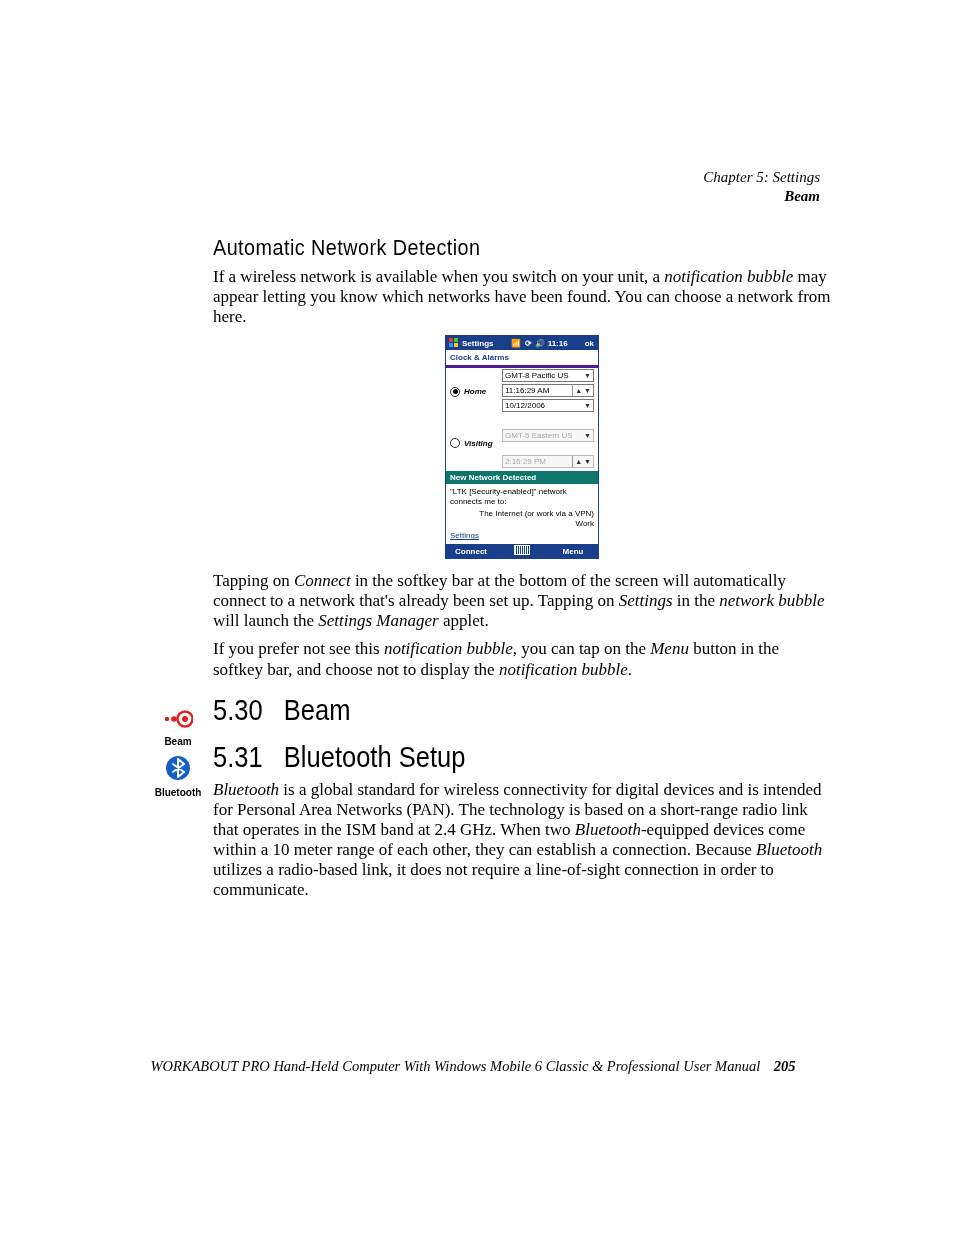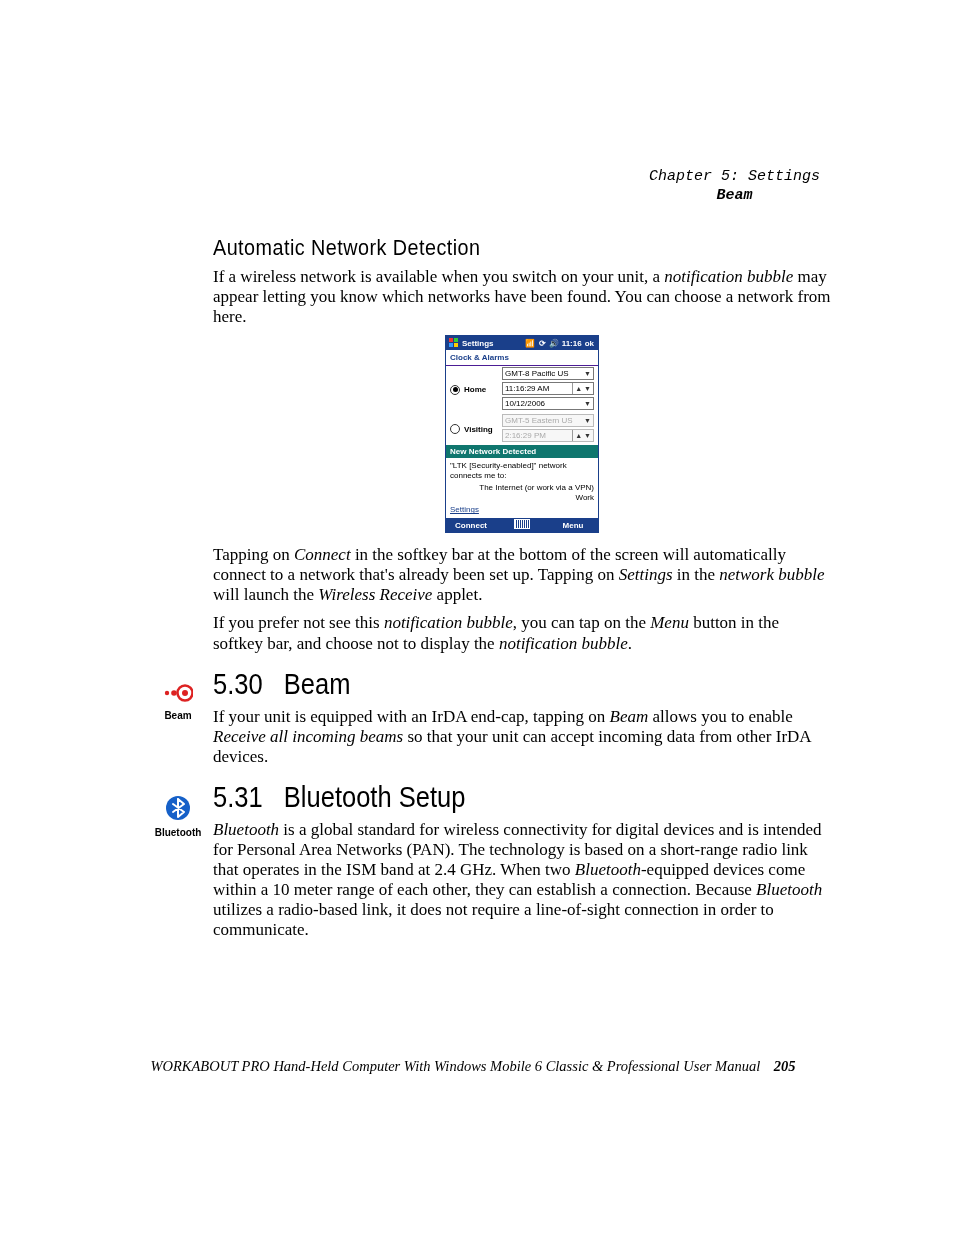--- a/index.html
+++ b/index.html
@@ -15,25 +15,24 @@
   .page {
     position: absolute;
     left: 0;
     top: 0;
     width: 954px;
   }
   .header-right {
     position: absolute;
     right: 134px;
     top: 168px;
-    text-align: center;
+    text-align: right;
     font-style: italic;
     font-size: 15px;
     line-height: 1.25;
-    font-family: Liberation Mono, monospace;
   }
   .header-right .beam {
     font-weight: bold;
   }
   .content {
     position: absolute;
     left: 213px;
     top: 236px;
     width: 618px;
   }
@@ -98,53 +97,53 @@
     width: 10px; height: 10px;
     margin: 0 3px;
     background:
       linear-gradient(#e33,#e33) 0 0/4px 4px no-repeat,
       linear-gradient(#3c3,#3c3) 5px 0/4px 4px no-repeat,
       linear-gradient(#39f,#39f) 0 5px/4px 4px no-repeat,
       linear-gradient(#fc0,#fc0) 5px 5px/4px 4px no-repeat;
   }
   .titlebar .spacer { flex: 1; }
   .titlebar .ico { margin: 0 2px; font-size: 8px; }
-  .titlebar .ok { font-weight: bold; margin: 0 4px 0 3px; }
+  .titlebar .ok { font-weight: bold; margin: 0 4px 0 17px; }
   .clockalarms {
     color: #1a3f8a;
     font-weight: bold;
     padding: 3px 4px;
-    border-bottom: 1px solid #4c1d95;
+    border-bottom: 3px solid #4c1d95;
   }
   .row {
     display: flex;
     padding: 1px 4px;
     align-items: center;
   }
   .row .radio {
     width: 8px; height: 8px; border: 1px solid #333; border-radius: 50%;
     margin-right: 4px; display: inline-block; position: relative;
   }
   .row .radio.sel::after {
     content: ""; position: absolute; left: 1.5px; top: 1.5px;
     width: 5px; height: 5px; border-radius: 50%; background: #000;
   }
-  .row .lbl { font-weight: bold; width: 38px; }
+  .row .lbl { font-weight: bold; width: 38px; font-style: italic; }
   .fieldcol { width: 92px; margin-left: auto; }
   .fld {
     border: 1px solid #777;
     height: 11px;
     line-height: 11px;
     padding: 0 2px;
     display: flex;
     margin-bottom: 2px;
     background: #fff;
     font-size: 8px;
   }
-  .fld.disabled { color: #aaa; border-color: #bbb; background: #f7f7f7; }
+  .fld.disabled { color: #aaa; border-color: #bbb; background: #f7f7f7; margin-top: 13px; }
   .fld .grow { flex: 1; white-space: nowrap; overflow: hidden; }
   .fld .dd { font-size: 7px; color: #333; padding-left: 2px; }
   .fld .dd.split { border-left: 1px solid #999; margin-left: 2px; }
   .notifbar {
     background: #0f766e;
     color: #fff;
     font-weight: bold;
     padding: 2px 4px;
   }
   .notifbody { padding: 3px 4px 4px 4px; }
@@ -264,41 +263,38 @@
         <div class="settings-link">Settings</div>
       </div>
       <div class="softkeys">
         <span class="sk">Connect</span>
         <span class="mid"><span class="kbd"></span></span>
         <span class="sk">Menu</span>
       </div>
     </div>
 
     <p class="body">
-      <span>Tapping on </span><em>Connect</em><span> in the softkey bar at the bottom of the screen will automatically connect to a network that's already been set up. Tapping on </span><em>Settings</em><span> in the </span><em>network bubble</em><span> will launch the </span><em>Wireless Receive</em><span> applet.</span>
+      <span>Tapping on </span><em>Connect</em><span> in the softkey bar at the bottom of the screen will automatically connect to a network that's already been set up. Tapping on </span><em>Settings</em><span> in the </span><em>network bubble</em><span> will launch the </span><em>Settings Manager</em><span> applet.</span>
     </p>
 
     <p class="body">
       <span>If you prefer not see this </span><em>notification bubble</em><span>, you can tap on the </span><em>Menu</em><span> button in the softkey bar, and choose not to display the </span><em>notification bubble</em><span>.</span>
     </p>
 
     <div style="position:relative;">
       <div class="margin-icon" style="top:14px;">
         <svg width="30" height="22" viewBox="0 0 30 22">
           <circle cx="4" cy="11" r="2.2" fill="#d22"></circle>
           <circle cx="11" cy="11" r="2.8" fill="#d22"></circle>
           <circle cx="22" cy="11" r="7.5" fill="none" stroke="#d22" stroke-width="2.5"></circle>
           <circle cx="22" cy="11" r="3" fill="#d22"></circle>
         </svg>
         <div class="margin-label">Beam</div>
       </div>
       <h2 class="sect-head"><span class="num">5.30</span><span>Beam</span></h2>
-      <p class="body">
-        <span>If your unit is equipped with an IrDA end-cap, tapping on </span><em>Beam</em><span> allows you to enable </span><em>Receive all incoming beams</em><span> so that your unit can accept incoming data from other IrDA devices.</span>
-      </p>
     </div>
 
     <div style="position:relative;">
       <div class="margin-icon" style="top:14px;">
         <svg width="26" height="26" viewBox="0 0 26 26">
           <circle cx="13" cy="13" r="12" fill="#1560c8"></circle>
           <path d="M13 4 L13 22 L19 17 L8 9 M13 4 L19 9 L8 17" fill="none" stroke="#fff" stroke-width="2" stroke-linejoin="round" stroke-linecap="round"></path>
         </svg>
         <div class="margin-label">Bluetooth</div>
       </div>

